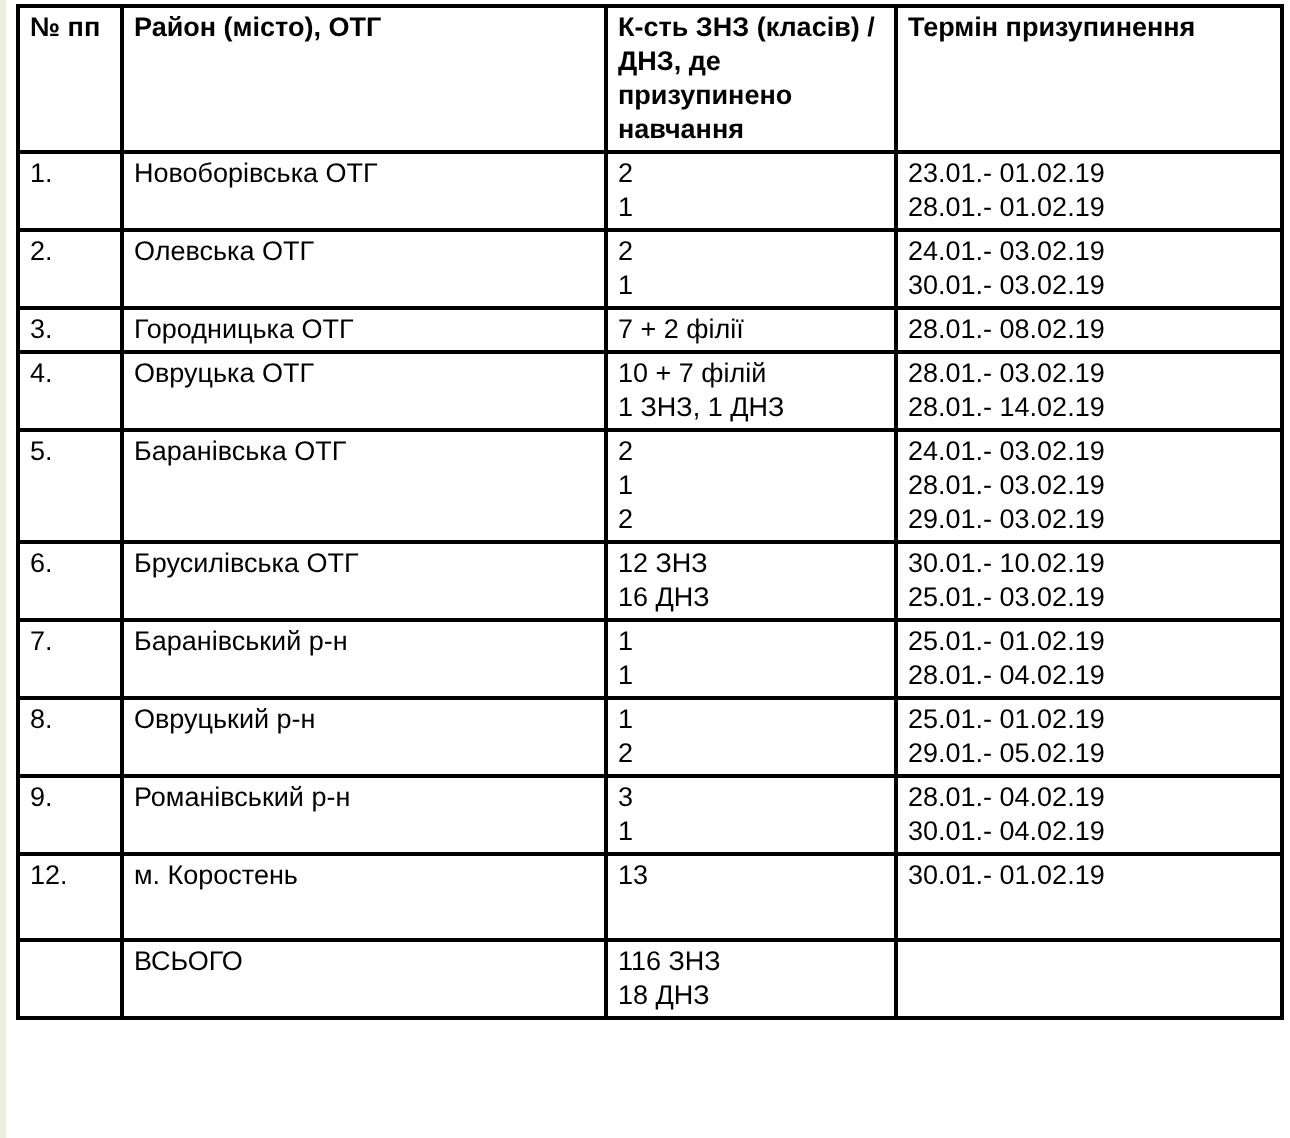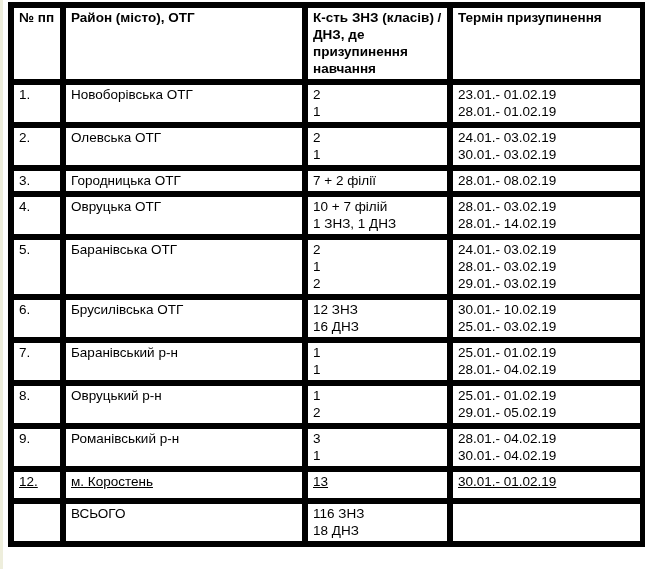--- a/index.html
+++ b/index.html
@@ -27,56 +27,56 @@
     position: absolute;
     left: 8px;
     top: 2px;
     width: 632px;
     border-collapse: collapse;
     table-layout: fixed;
     font-size: 13.5px;
     line-height: 17px;
   }
   table.susp td, table.susp th {
-    border: 6px solid #000000;
+    border: 2px solid #000000;
     vertical-align: top;
     padding: 1px 4px 2px 5px;
     white-space: pre-line;
     overflow: hidden;
     text-align: left;
     font-weight: normal;
   }
   table.susp th { font-weight: bold; }
   td.num, th.num { padding-left: 7px; }
   .just { text-align: justify; }
   .bold { font-weight: bold; }
   tr.rh50 { height: 50px; }
   tr.rh52 { height: 52px; }
   tr.rh38 { height: 38px; }
   tr.rh36 { height: 36px; }
-  tr.rh26 { height: 32px; text-decoration: underline; }
+  tr.rh26 { height: 43px; }
   tr.rh22 { height: 22px; }
 </style>
 </head>
 <body>
 
 <div class="left-stripe"></div>
 
 <table class="susp">
   <colgroup>
     <col style="width:52px">
       <col style="width:242px">
       <col style="width:145px">
       <col style="width:193px">
   </colgroup>
   <tbody>
       <tr class="rh50">
     <th class="num">№ пп</th>
     <th>Район (місто), ОТГ</th>
-    <th class="just">К-сть ЗНЗ (класів) / ДНЗ, де призупинення навчання</th>
+    <th class="just">К-сть ЗНЗ (класів) / ДНЗ, де призупинено навчання</th>
     <th>Термін призупинення</th>
   </tr>
   <tr class="rh38">
     <td class="num">1.</td>
     <td>Новоборівська ОТГ</td>
     <td>2
 1</td>
     <td>23.01.- 01.02.19
 28.01.- 01.02.19</td>
   </tr>

